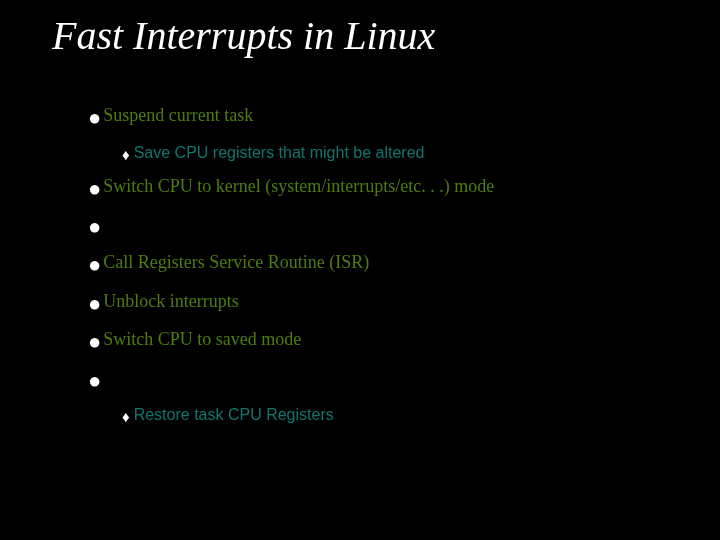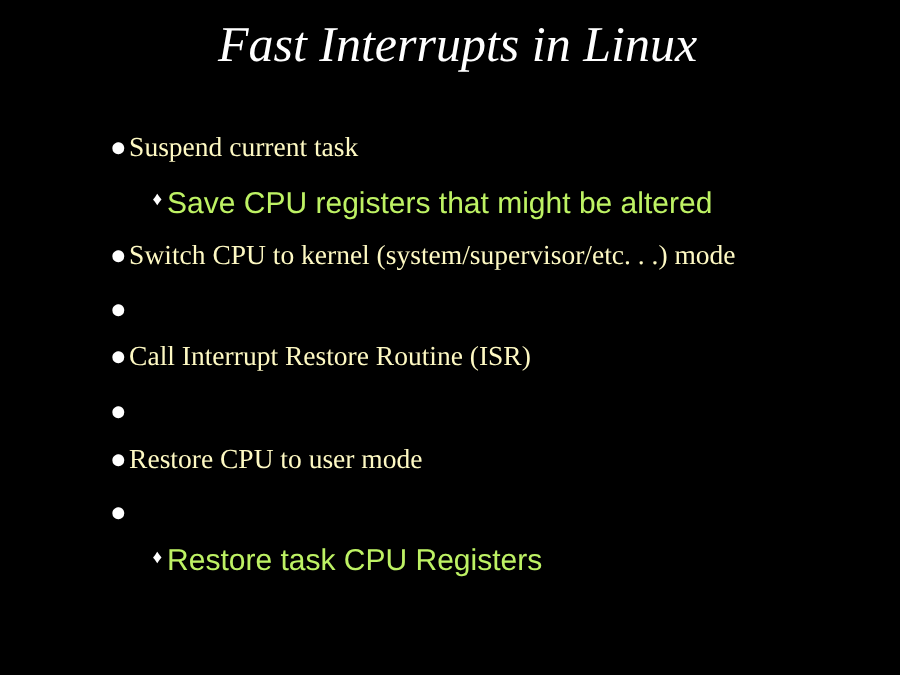--- a/index.html
+++ b/index.html
@@ -9,21 +9,20 @@
     height: 540px;
     background: #000000;
     font-family: "Times New Roman", Times, serif;
     overflow: hidden;
   }
   .slide {
     box-sizing: border-box;
     width: 720px;
     height: 540px;
     padding: 14px 40px 32px 52px;
-    text-align: center;
   }
   .title {
     color: #ffffff;
     font-style: italic;
     font-size: 40px;
     line-height: 1.1;
     margin: 0 0 46px 0;
     font-weight: 400;
   }
   .body {
@@ -37,43 +36,43 @@
   .l1 .bullet {
     color: #ffffff;
     font-size: 22px;
     line-height: 22px;
     margin-right: 2px;
     flex: 0 0 auto;
     position: relative;
     top: 3px;
   }
   .l1 .text {
-    color: #fef9c3;
-    font-size: 22px;
+    color: #4d7c0f;
+    font-size: 18px;
     line-height: 1.25;
   }
   .l2 {
     display: flex;
     align-items: flex-start;
     margin: 0 0 12px 34px;
   }
   .l2 .bullet {
     color: #ffffff;
     font-size: 15px;
     line-height: 20px;
     margin-right: 4px;
     flex: 0 0 auto;
     font-family: Arial, sans-serif;
     position: relative;
     top: 2px;
   }
   .l2 .text {
-    color: #bef264;
+    color: #0f766e;
     font-family: Arial, Helvetica, sans-serif;
-    font-size: 24px;
+    font-size: 16px;
     line-height: 1.25;
   }
 </style>
 </head>
 <body>
 
 <div class="slide">
   <h1 class="title">Fast Interrupts in Linux</h1>
 
   <div class="body">
@@ -83,39 +82,40 @@
       <span class="text">Suspend current task</span>
     </div>
 
     <div class="l2">
       <span class="bullet">♦</span>
       <span class="text">Save CPU registers that might be altered</span>
     </div>
 
     <div class="l1">
       <span class="bullet">●</span>
-      <span class="text">Switch CPU to kernel (system/supervisor/etc. . .) mode</span>
+      <span class="text">Switch CPU to kernel (system/interrupts/etc. . .) mode</span>
     </div>
 
     <div class="l1">
       <span class="bullet">●</span>
     </div>
 
     <div class="l1">
       <span class="bullet">●</span>
-      <span class="text">Call Interrupt Restore Routine (ISR)</span>
+      <span class="text">Call Registers Service Routine (ISR)</span>
     </div>
 
     <div class="l1">
       <span class="bullet">●</span>
+      <span class="text">Unblock interrupts</span>
     </div>
 
     <div class="l1">
       <span class="bullet">●</span>
-      <span class="text">Restore CPU to user mode</span>
+      <span class="text">Switch CPU to saved mode</span>
     </div>
 
     <div class="l1">
       <span class="bullet">●</span>
     </div>
 
     <div class="l2">
       <span class="bullet">♦</span>
       <span class="text">Restore task CPU Registers</span>
     </div>

